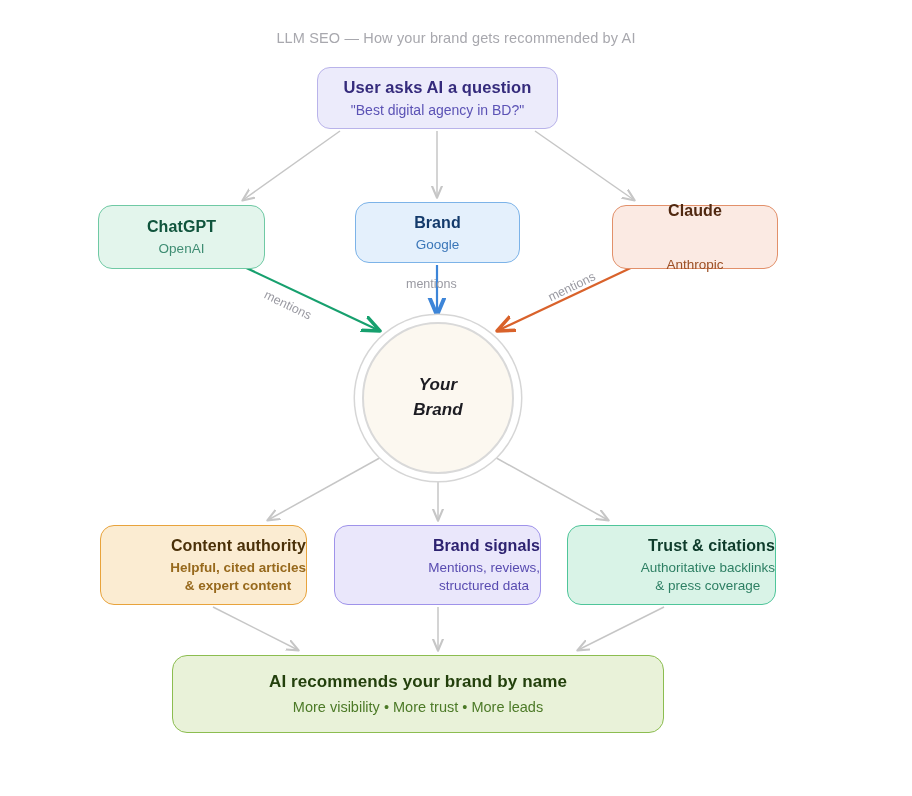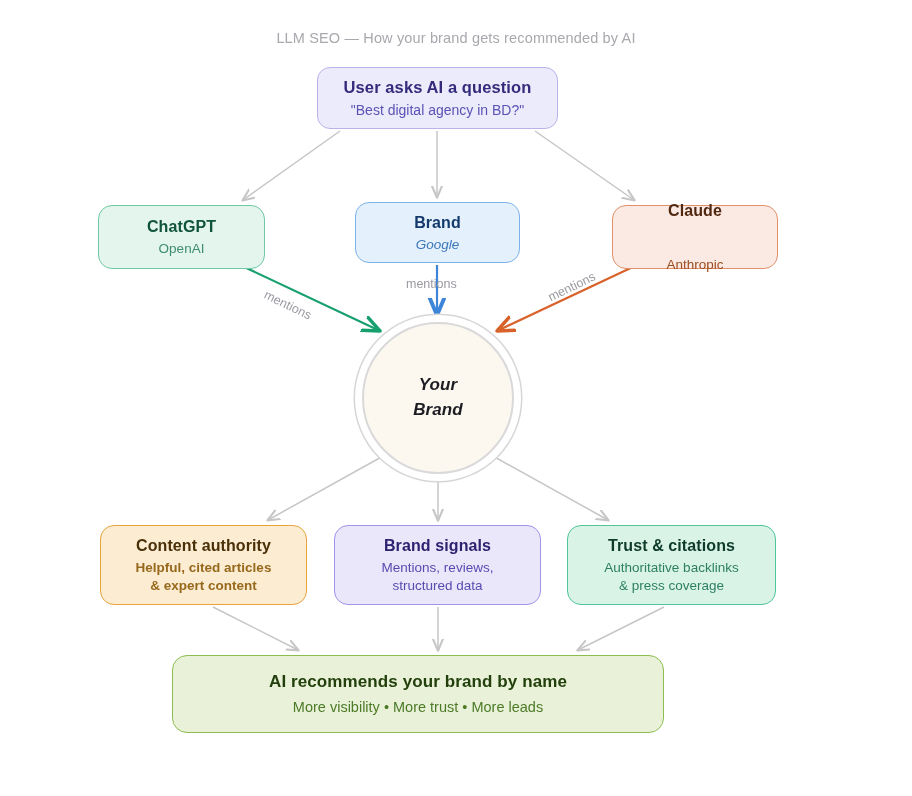--- a/index.html
+++ b/index.html
@@ -77,42 +77,42 @@
     background: #e3f5ec; border-color: #6fc9a4;
   }
   #node-chatgpt .n-title { color: #10543c; }
   #node-chatgpt .n-sub { color: #3f8d73; }
 
   #node-gemini {
     left: 355px; top: 202px; width: 165px; height: 61px;
     background: #e4f0fc; border-color: #7cb3e8;
   }
   #node-gemini .n-title { color: #133a6b; }
-  #node-gemini .n-sub { color: #3a76b8; font-style: italic; }
+  #node-gemini .n-sub { color: #3a76b8; }
 
   #node-claude {
     left: 612px; top: 205px; width: 166px; height: 64px;
     background: #fbeae3; border-color: #e2906a; gap: 32px;
   }
   #node-claude .n-title { color: #502810; }
   #node-claude .n-sub { color: #9c4f24; }
 
   
   #node-brand {
     left: 362px; top: 322px; width: 152px; height: 152px;
     border-radius: 50%;
     background: #fcf8f0;
     border: 2px solid #d9d9d9;
     box-shadow: 0 0 0 7px #ffffff, 0 0 0 8.5px #d6d6d6;
     font-style: italic;
   }
   #node-brand .n-title { color: #1c1c22; font-size: 17px; line-height: 1.45; }
 
   
-  .pillar { height: 80px; top: 525px; }
+  .pillar { height: 80px; top: 525px; align-items: flex-end; }
   #node-content {
     left: 100px; width: 207px;
     background: #fbecd2; border-color: #e8a33c;
   }
   #node-content .n-title { color: #4a3008; }
   #node-content .n-sub { color: #97691d; font-weight: bold; }
 
   #node-signals {
     left: 334px; width: 207px;
     background: #eae7fb; border-color: #9f93ea;

